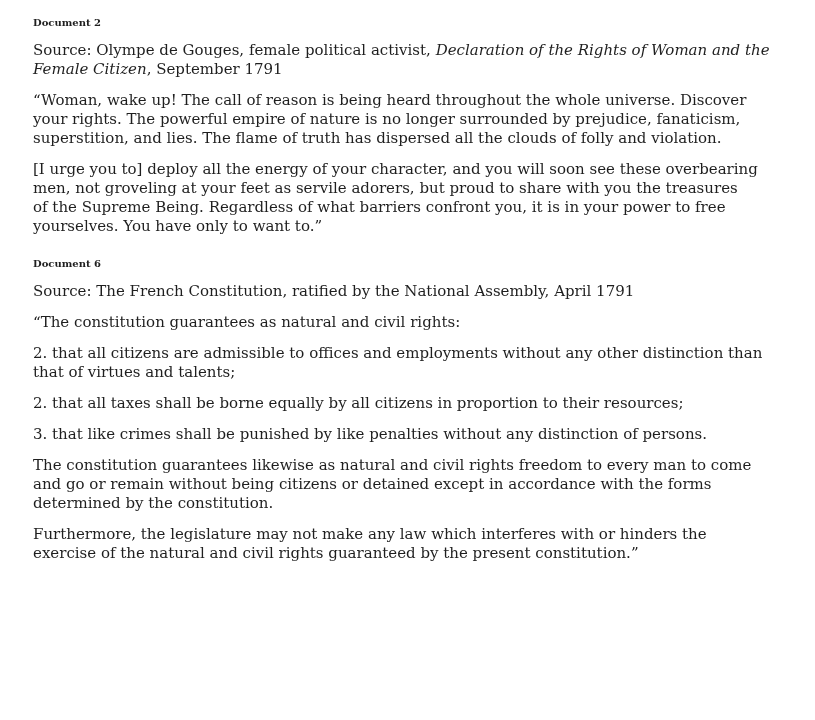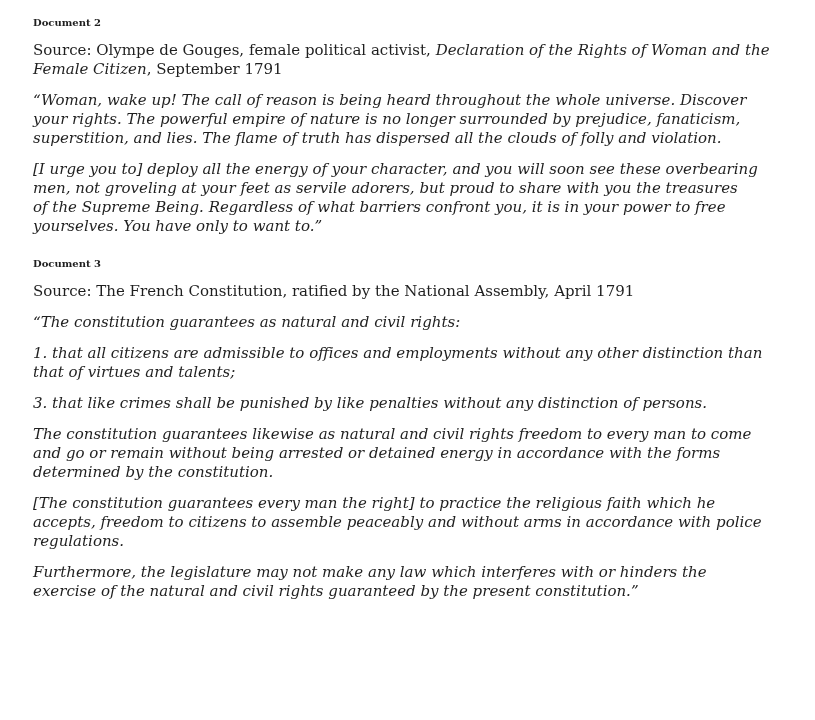--- a/index.html
+++ b/index.html
@@ -27,21 +27,20 @@
   p {
     font-size: 15px;
     line-height: 19px;
     margin: 0 0 12px 0;
   }
   p.source-line {
     max-width: 768px;
   }
   p.quote-lines {
     white-space: pre; 
-    font-style: italic;
   }
   section.doc-section-first {
     margin-bottom: 18px; 
   }
   em.source-title {
     font-style: italic;
   }
 </style>
 </head>
 <body>
@@ -58,37 +57,35 @@
 superstition, and lies. The flame of truth has dispersed all the clouds of folly and violation.</p>
 
 
     <p class="quote-lines">[I urge you to] deploy all the energy of your character, and you will soon see these overbearing
 men, not groveling at your feet as servile adorers, but proud to share with you the treasures
 of the Supreme Being. Regardless of what barriers confront you, it is in your power to free
 yourselves. You have only to want to.”</p>
   </section>
 
   <section>
-    <h2 class="doc-heading">Document 3</h2>
+    <h2 class="doc-heading">Document 6</h2>
 
     <p class="source-line"><span>Source: The French Constitution, ratified by the National Assembly, April 1791</span><em class="source-title"></em><span></span></p>
 
     <p class="quote-lines">“The constitution guarantees as natural and civil rights:</p>
 
-    <p class="quote-lines">1. that all citizens are admissible to offices and employments without any other distinction than
+    <p class="quote-lines">2. that all citizens are admissible to offices and employments without any other distinction than
 that of virtues and talents;</p>
 
+    <p class="quote-lines">2. that all taxes shall be borne equally by all citizens in proportion to their resources;</p>
 
     <p class="quote-lines">3. that like crimes shall be punished by like penalties without any distinction of persons.</p>
 
     <p class="quote-lines">The constitution guarantees likewise as natural and civil rights freedom to every man to come
-and go or remain without being arrested or detained energy in accordance with the forms
+and go or remain without being citizens or detained except in accordance with the forms
 determined by the constitution.</p>
 
-    <p class="quote-lines">[The constitution guarantees every man the right] to practice the religious faith which he
-accepts, freedom to citizens to assemble peaceably and without arms in accordance with police
-regulations.</p>
 
     <p class="quote-lines">Furthermore, the legislature may not make any law which interferes with or hinders the
 exercise of the natural and civil rights guaranteed by the present constitution.”</p>
   </section>
 
 </main>
 
 </body></html>

